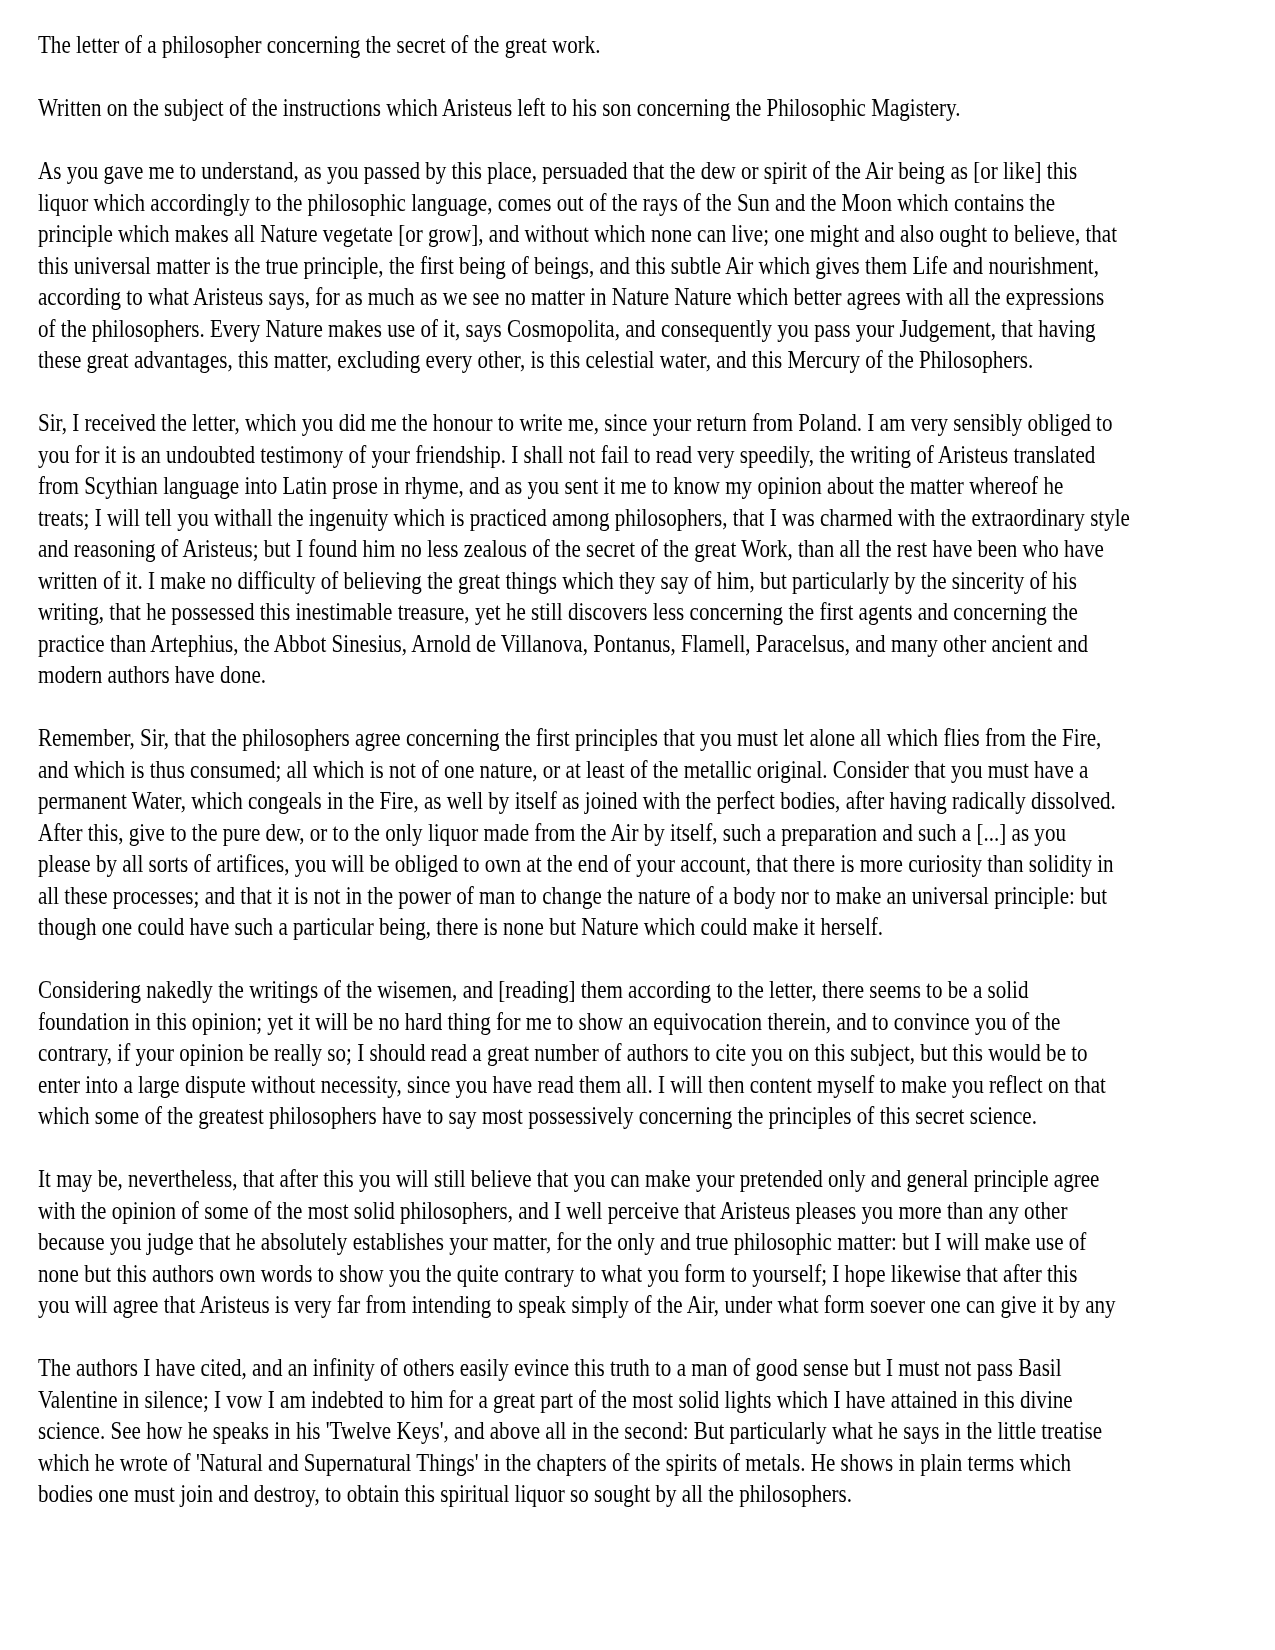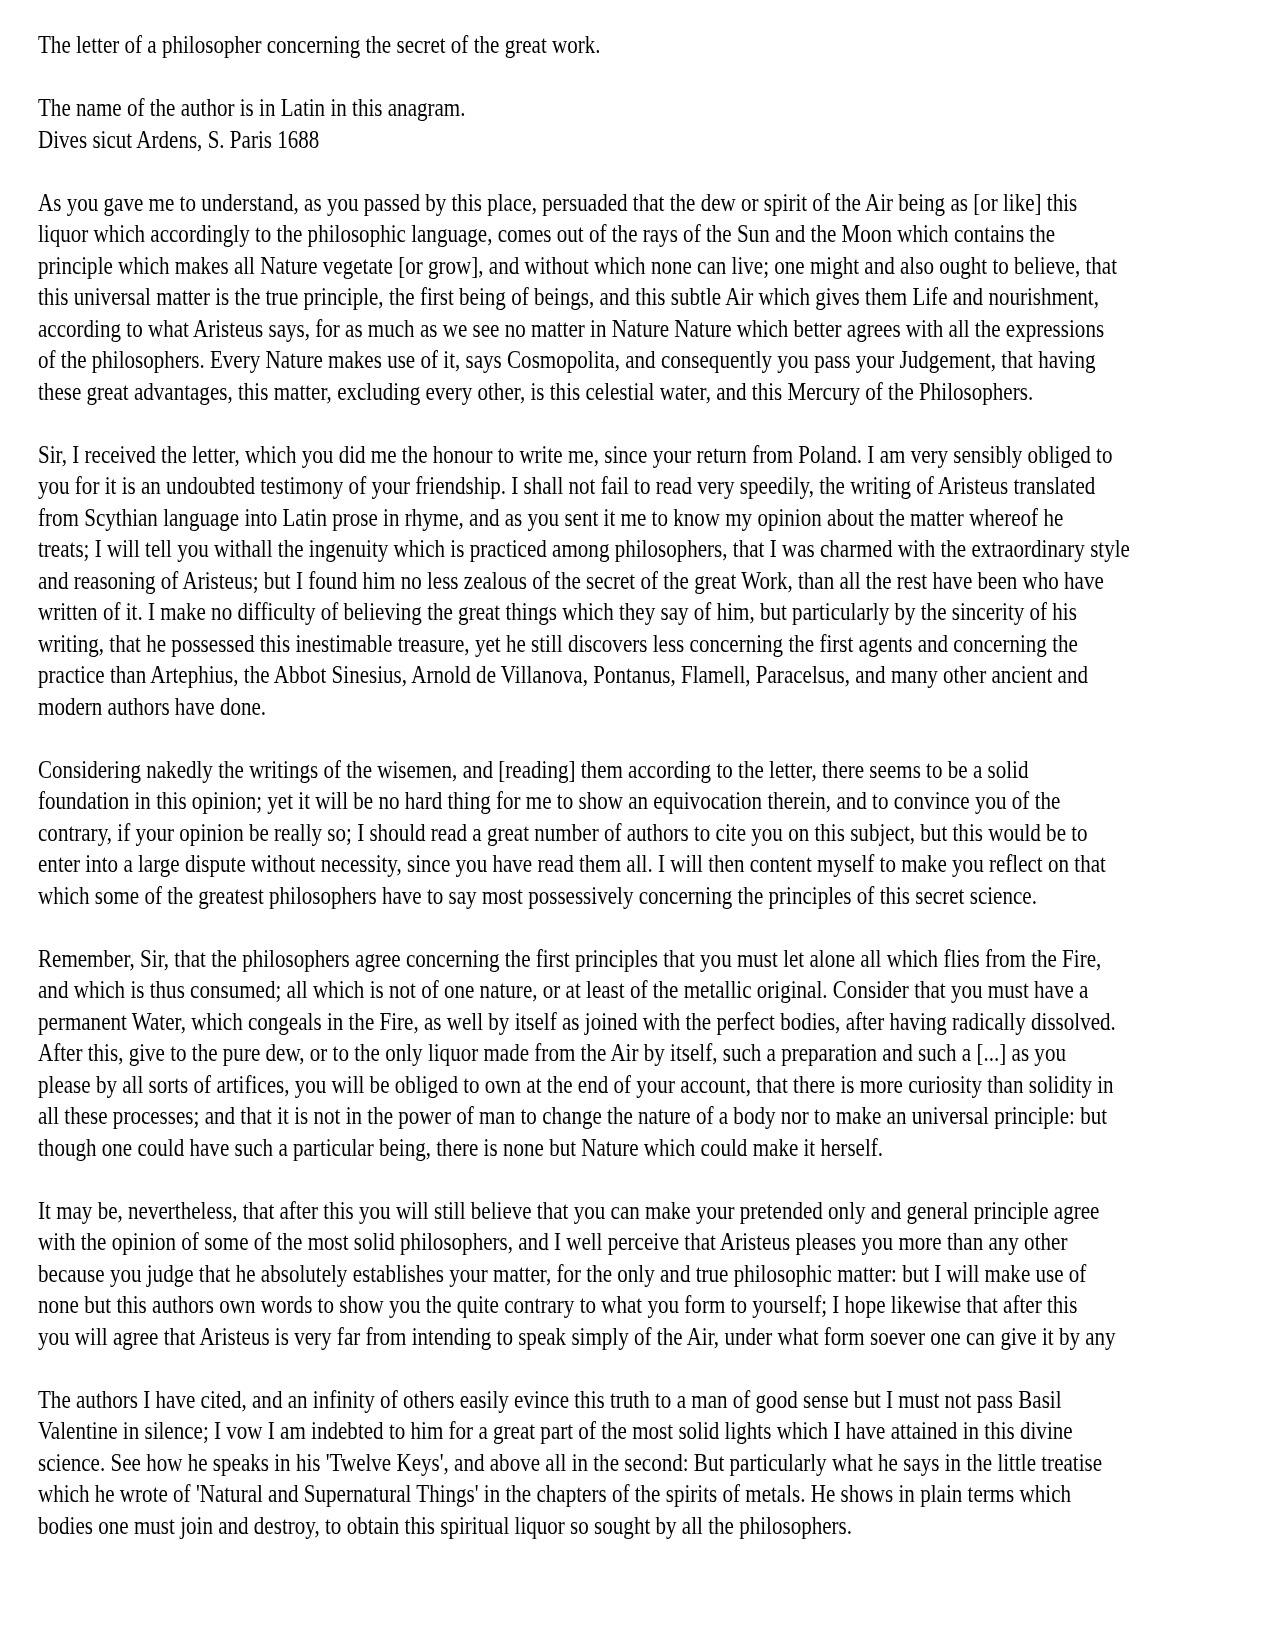--- a/index.html
+++ b/index.html
@@ -36,25 +36,24 @@
 </head>
 <body>
 
 <div class="page">
 
   <header>
     <div class="block">
       <span class="line">The letter of a philosopher concerning the secret of the great work.</span>
     </div>
 
+    <div class="block">
+      <span class="line">Written on the subject of the instructions which Aristeus left to his son concerning the Philosophic Magistery.</span>
+    </div>
 
-    <div class="block">
-      <span class="line">The name of the author is in Latin in this anagram.</span>
-      <span class="line">Dives sicut Ardens, S. Paris 1688</span>
-    </div>
   </header>
 
   <main>
 
   <p class="para">
         <span class="line">As you gave me to understand, as you passed by this place, persuaded that the dew or spirit of the Air being as [or like] this</span>
         <span class="line">liquor which accordingly to the philosophic language, comes out of the rays of the Sun and the Moon which contains the</span>
         <span class="line">principle which makes all Nature vegetate [or grow], and without which none can live; one might and also ought to believe, that</span>
         <span class="line">this universal matter is the true principle, the first being of beings, and this subtle Air which gives them Life and nourishment,</span>
         <span class="line">according to what Aristeus says, for as much as we see no matter in Nature Nature which better agrees with all the expressions</span>
@@ -66,34 +65,34 @@
         <span class="line">you for it is an undoubted testimony of your friendship. I shall not fail to read very speedily, the writing of Aristeus translated</span>
         <span class="line">from Scythian language into Latin prose in rhyme, and as you sent it me to know my opinion about the matter whereof he</span>
         <span class="line">treats; I will tell you withall the ingenuity which is practiced among philosophers, that I was charmed with the extraordinary style</span>
         <span class="line">and reasoning of Aristeus; but I found him no less zealous of the secret of the great Work, than all the rest have been who have</span>
         <span class="line">written of it. I make no difficulty of believing the great things which they say of him, but particularly by the sincerity of his</span>
         <span class="line">writing, that he possessed this inestimable treasure, yet he still discovers less concerning the first agents and concerning the</span>
         <span class="line">practice than Artephius, the Abbot Sinesius, Arnold de Villanova, Pontanus, Flamell, Paracelsus, and many other ancient and</span>
         <span class="line">modern authors have done.</span>
       </p>
       <p class="para">
-        <span class="line">Considering nakedly the writings of the wisemen, and [reading] them according to the letter, there seems to be a solid</span>
-        <span class="line">foundation in this opinion; yet it will be no hard thing for me to show an equivocation therein, and to convince you of the</span>
-        <span class="line">contrary, if your opinion be really so; I should read a great number of authors to cite you on this subject, but this would be to</span>
-        <span class="line">enter into a large dispute without necessity, since you have read them all. I will then content myself to make you reflect on that</span>
-        <span class="line">which some of the greatest philosophers have to say most possessively concerning the principles of this secret science.</span>
-      </p>
-      <p class="para">
         <span class="line">Remember, Sir, that the philosophers agree concerning the first principles that you must let alone all which flies from the Fire,</span>
         <span class="line">and which is thus consumed; all which is not of one nature, or at least of the metallic original. Consider that you must have a</span>
         <span class="line">permanent Water, which congeals in the Fire, as well by itself as joined with the perfect bodies, after having radically dissolved.</span>
         <span class="line">After this, give to the pure dew, or to the only liquor made from the Air by itself, such a preparation and such a [...] as you</span>
         <span class="line">please by all sorts of artifices, you will be obliged to own at the end of your account, that there is more curiosity than solidity in</span>
         <span class="line">all these processes; and that it is not in the power of man to change the nature of a body nor to make an universal principle: but</span>
         <span class="line">though one could have such a particular being, there is none but Nature which could make it herself.</span>
+      </p>
+      <p class="para">
+        <span class="line">Considering nakedly the writings of the wisemen, and [reading] them according to the letter, there seems to be a solid</span>
+        <span class="line">foundation in this opinion; yet it will be no hard thing for me to show an equivocation therein, and to convince you of the</span>
+        <span class="line">contrary, if your opinion be really so; I should read a great number of authors to cite you on this subject, but this would be to</span>
+        <span class="line">enter into a large dispute without necessity, since you have read them all. I will then content myself to make you reflect on that</span>
+        <span class="line">which some of the greatest philosophers have to say most possessively concerning the principles of this secret science.</span>
       </p>
       <p class="para">
         <span class="line">It may be, nevertheless, that after this you will still believe that you can make your pretended only and general principle agree</span>
         <span class="line">with the opinion of some of the most solid philosophers, and I well perceive that Aristeus pleases you more than any other</span>
         <span class="line">because you judge that he absolutely establishes your matter, for the only and true philosophic matter: but I will make use of</span>
         <span class="line">none but this authors own words to show you the quite contrary to what you form to yourself; I hope likewise that after this</span>
         <span class="line">you will agree that Aristeus is very far from intending to speak simply of the Air, under what form soever one can give it by any</span>
       </p>
       <p class="para">
         <span class="line">The authors I have cited, and an infinity of others easily evince this truth to a man of good sense but I must not pass Basil</span>

